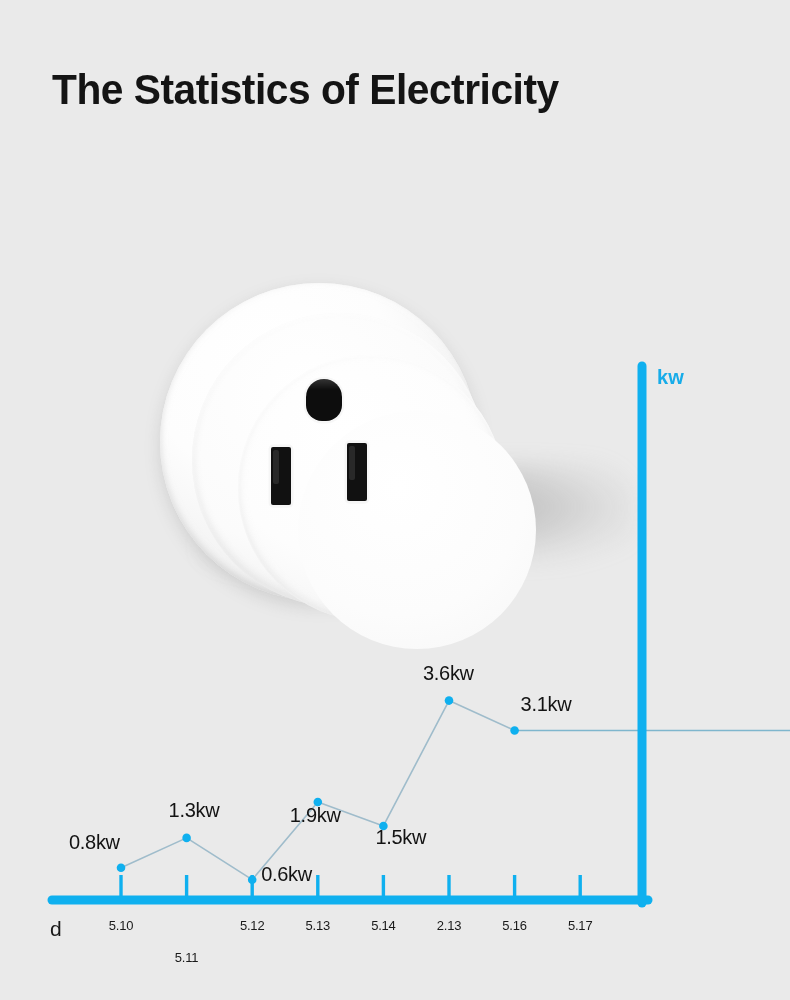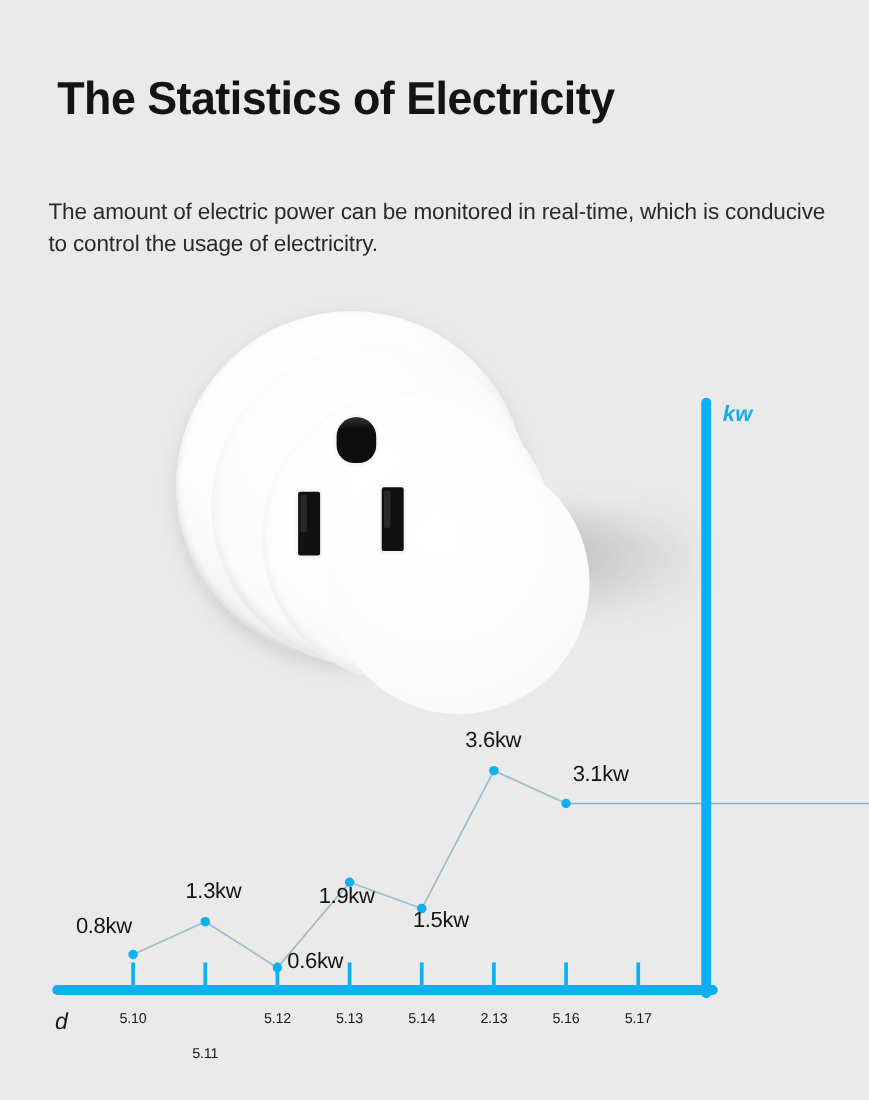--- a/index.html
+++ b/index.html
@@ -182,21 +182,20 @@
     width: 790px;
     height: 1000px;
     pointer-events: none;
   }
 
   .axis-label {
     position: absolute;
     font-size: 20px;
     font-weight: 600;
     letter-spacing: 0.2px;
-    font-style: italic;
   }
   .axis-label.kw {
     color: #17ace9;
     left: 657px;
     top: 366px;
   }
   .axis-label.d {
     color: #191919;
     left: 50px;
     top: 917px;
@@ -222,21 +221,20 @@
     letter-spacing: -0.3px;
   }
 </style>
 </head>
 <body>
 
 <div id="page">
 
   <div class="headline">The Statistics of Electricity</div>
 
-  <div class="subhead">The amount of electric power can be monitored in real-time, which is conducive to control the usage of electricitry.</div>
 
   <div class="plug-stage">
     <div class="plug-shadow"></div>
     <div class="plug-shadow2"></div>
     <div class="plug-outer">
       <div class="plug-ring1">
         <div class="plug-face">
           <div class="plug-inner"></div>
         </div>
       </div>

